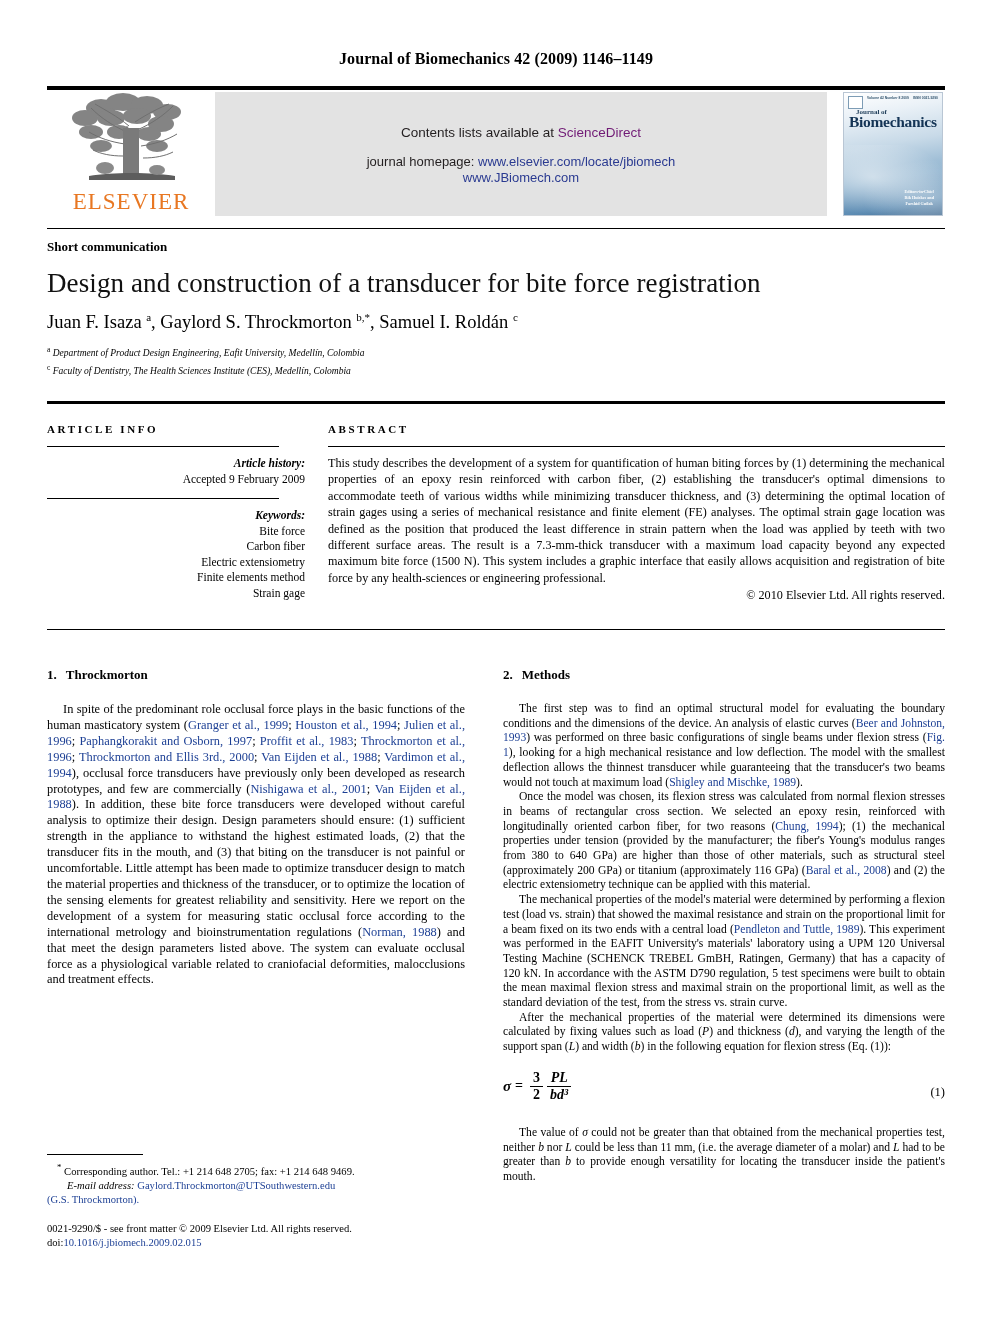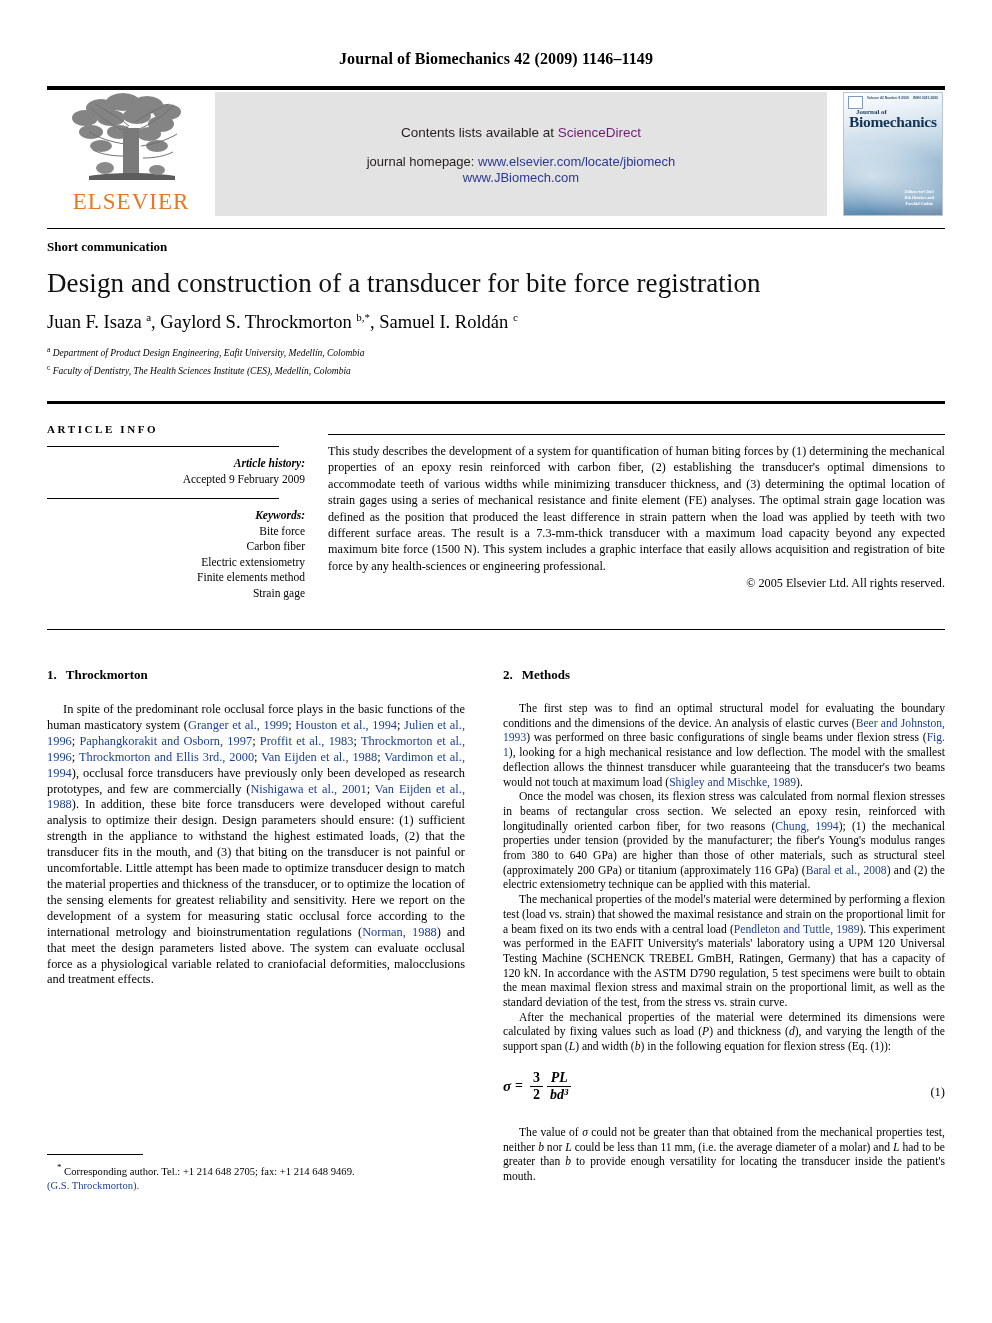--- a/index.html
+++ b/index.html
@@ -502,23 +502,24 @@
           <div>Bite force</div>
           <div>Carbon fiber</div>
           <div>Electric extensiometry</div>
           <div>Finite elements method</div>
           <div>Strain gage</div>
         </div>
     </div>
   </div>
 
   <div class="abs-col">
+    <div class="sec-label">ABSTRACT</div>
     <div class="abs-rule"></div>
     <div class="abs-text">This study describes the development of a system for quantification of human biting forces by (1) determining the mechanical properties of an epoxy resin reinforced with carbon fiber, (2) establishing the transducer's optimal dimensions to accommodate teeth of various widths while minimizing transducer thickness, and (3) determining the optimal location of strain gages using a series of mechanical resistance and finite element (FE) analyses. The optimal strain gage location was defined as the position that produced the least difference in strain pattern when the load was applied by teeth with two different surface areas. The result is a 7.3-mm-thick transducer with a maximum load capacity beyond any expected maximum bite force (1500 N). This system includes a graphic interface that easily allows acquisition and registration of bite force by any health-sciences or engineering professional.</div>
-    <div class="abs-copy">© 2005 Elsevier Ltd. All rights reserved.</div>
+    <div class="abs-copy">© 2010 Elsevier Ltd. All rights reserved.</div>
   </div>
 
   <div class="rule-thin-bottom"></div>
 
   <div class="col-left">
     <div class="sec-head">
       <span class="num">1.</span><span>Throckmorton</span>
     </div>
     <p class="body">In spite of the predominant role occlusal force plays in the basic functions of the human masticatory system (<span class="cit">Granger et al., 1999</span>; <span class="cit">Houston et al., 1994</span>; <span class="cit">Julien et al., 1996</span>; <span class="cit">Paphangkorakit and Osborn, 1997</span>; <span class="cit">Proffit et al., 1983</span>; <span class="cit">Throckmorton et al., 1996</span>; <span class="cit">Throckmorton and Ellis 3rd., 2000</span>; <span class="cit">Van Eijden et al., 1988</span>; <span class="cit">Vardimon et al., 1994</span>), occlusal force transducers have previously only been developed as research prototypes, and few are commercially (<span class="cit">Nishigawa et al., 2001</span>; <span class="cit">Van Eijden et al., 1988</span>). In addition, these bite force transducers were developed without careful analysis to optimize their design. Design parameters should ensure: (1) sufficient strength in the appliance to withstand the highest estimated loads, (2) that the transducer fits in the mouth, and (3) that biting on the transducer is not painful or uncomfortable. Little attempt has been made to optimize transducer design to match the material properties and thickness of the transducer, or to optimize the location of the sensing elements for greatest reliability and sensitivity. Here we report on the development of a system for measuring static occlusal force according to the international metrology and bioinstrumentation regulations (<span class="cit">Norman, 1988</span>) and that meet the design parameters listed above. The system can evaluate occlusal force as a physiological variable related to craniofacial deformities, malocclusions and treatment effects.</p>
   </div>
@@ -547,16 +548,21 @@
       </span>
       <span class="eq-number">(1)</span>
     </div>
 
     <p class="body">The value of <i>σ</i> could not be greater than that obtained from the mechanical properties test, neither <i>b</i> nor <i>L</i> could be less than 11 mm, (i.e. the average diameter of a molar) and <i>L</i> had to be greater than <i>b</i> to provide enough versatility for locating the transducer inside the patient's mouth.</p>
   </div>
 
   <div class="foot-rule"></div>
   <div class="footnote">
       <div style="text-indent:10px"><sup>*</sup> Corresponding author. Tel.: +1 214 648 2705; fax: +1 214 648 9469.</div>
+      <div style="text-indent:20px"><span class="ital">E-mail address:</span> <span class="mail">Gaylord.Throckmorton@UTSouthwestern.edu</span></div>
       <div class="mail">(G.S. Throckmorton).</div>
     </div>
+  <div class="copyright-block">
+    <div>0021-9290/$ - see front matter © 2009 Elsevier Ltd. All rights reserved.</div>
+    <div><span>doi:</span><span class="doi">10.1016/j.jbiomech.2009.02.015</span></div>
+  </div>
 
 </div>
 
 </body></html>

